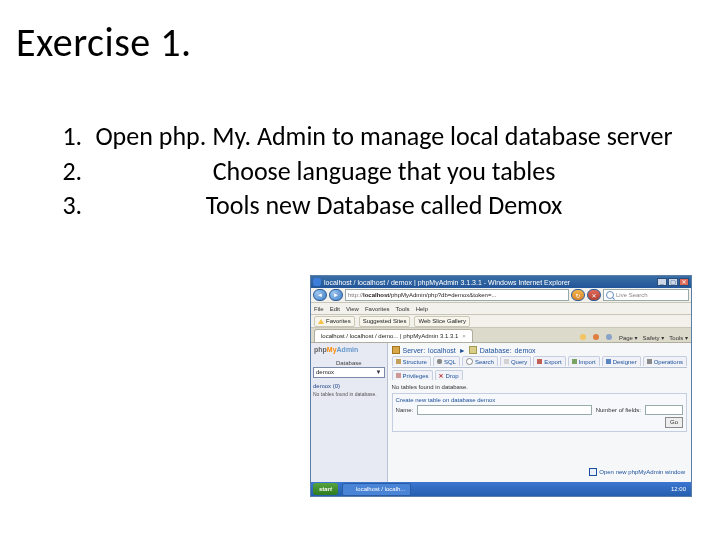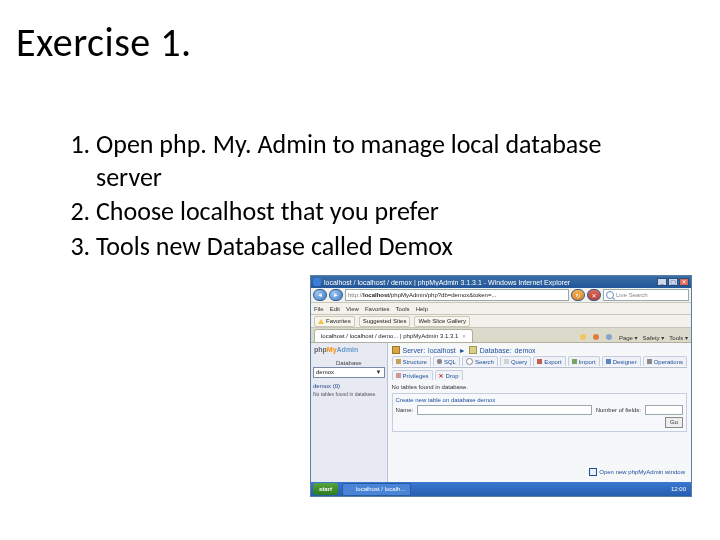--- a/index.html
+++ b/index.html
@@ -29,22 +29,23 @@
   }
   .list {
     position: absolute;
     top: 120px;
     left: 48px;
     right: 40px;
     font-size: 26px;
     line-height: 1.25;
   }
   .list ol {
-    margin: 8px;
+    margin: 0;
     padding-left: 40px;
+    text-align: center;
   }
   .list li {
     margin-bottom: 2px;
   }
 
   
   .shot {
     position: absolute;
     left: 310px;
     top: 275px;
@@ -353,21 +354,21 @@
 </head>
 <body>
 
 <div class="slide">
 
   <div class="title">Exercise 1.</div>
 
   <div class="list">
     <ol>
       <li>Open php. My. Admin to manage local database server</li>
-      <li>Choose localhost that you prefer</li>
+      <li>Choose language that you tables</li>
       <li>Tools new Database called Demox</li>
     </ol>
   </div>
 
   <div class="shot">
 
     <div class="ie-title">
       <span class="e-icon"></span>
       <span class="t-text">localhost / localhost / demox | phpMyAdmin 3.1.3.1 - Windows Internet Explorer</span>
       <div class="win-btns">

